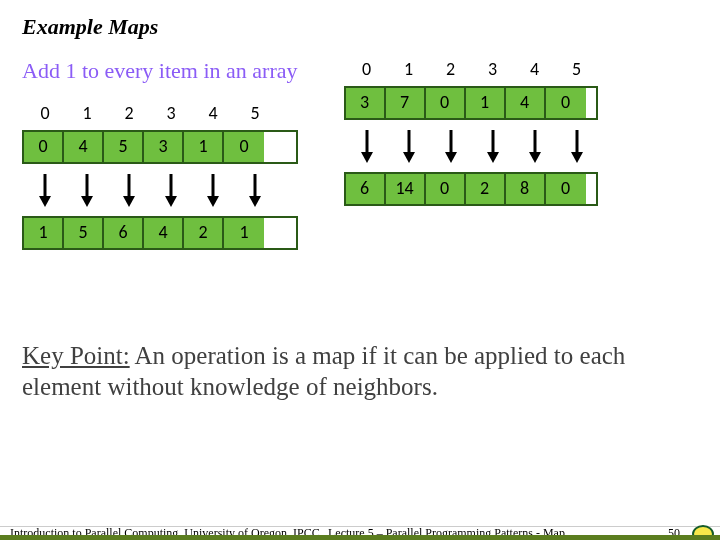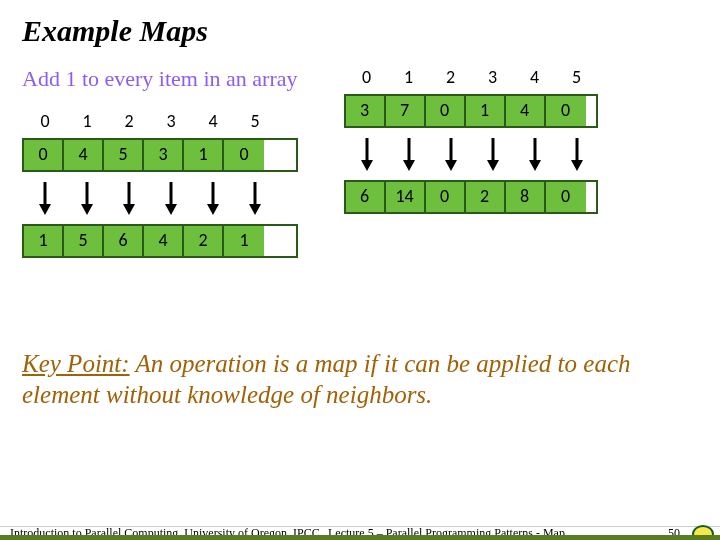--- a/index.html
+++ b/index.html
@@ -4,21 +4,21 @@
 <style>
   * { box-sizing: border-box; margin: 0; padding: 0; }
   html, body { width: 720px; height: 540px; }
   body {
     font-family: "Times New Roman", Times, serif;
     background: #fff;
     position: relative;
     padding: 14px 22px 0 22px;
   }
   .title {
-    font-size: 30px;
+    font-size: 22px;
     font-style: italic;
     font-weight: bold;
     color: #000;
     margin-bottom: 18px;
   }
   .columns {
     display: flex;
     gap: 46px;
   }
   .col { flex: 0 0 auto; }
@@ -62,24 +62,23 @@
     margin-bottom: 8px;
   }
   .arrow-cell {
     width: 42px;
     display: flex;
     justify-content: center;
   }
   .arrow-svg { width: 14px; height: 36px; }
   .keypoint {
     font-size: 25px;
-    color: #a16207;
+    color: #404040;
     margin-top: 90px;
     line-height: 1.25;
-    font-style: italic;
   }
   .underline { text-decoration: underline; }
   .footer {
     position: absolute;
     left: 0; right: 0; bottom: 0;
     height: 14px;
     background: #fff;
     border-top: 1px solid #ccc;
     display: flex;
     align-items: center;

